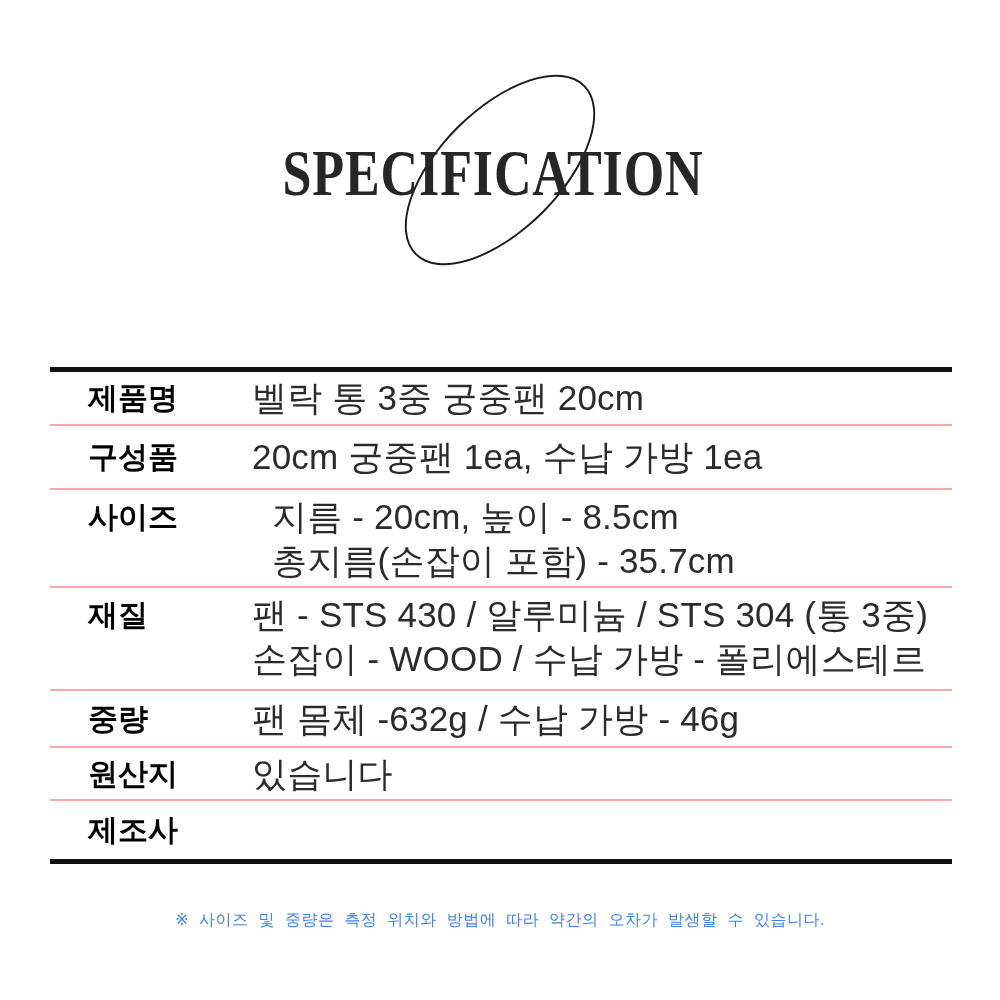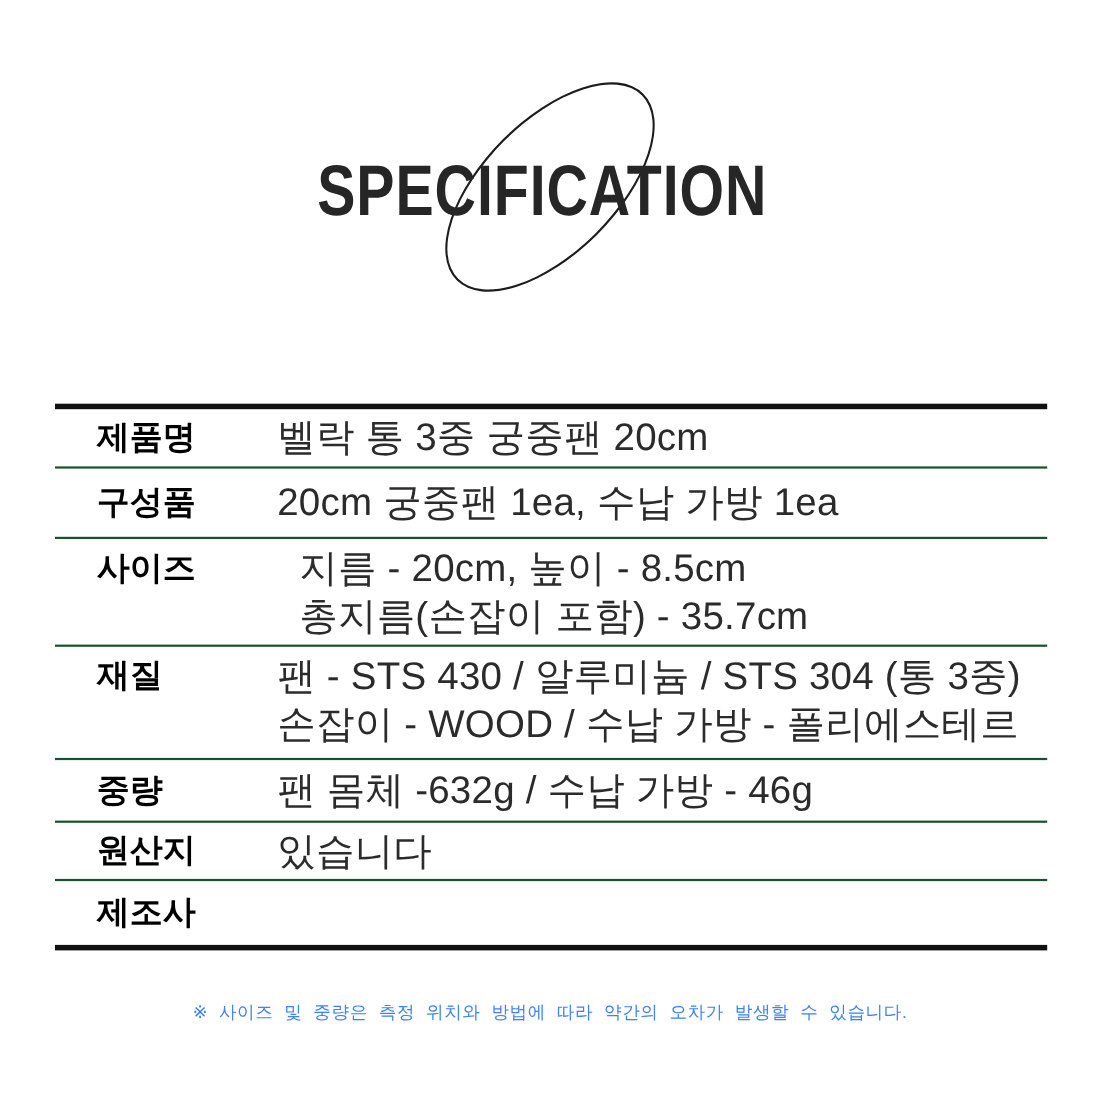--- a/index.html
+++ b/index.html
@@ -5,21 +5,21 @@
   * { margin: 0; padding: 0; box-sizing: border-box; }
   html, body { width: 1000px; height: 1000px; background: #ffffff; }
   body {
     font-family: "Liberation Sans", "DejaVu Sans", sans-serif;
     color: #111111;
     overflow: hidden;
   }
   .page { width: 1000px; height: 1000px; background: #ffffff; position: relative; }
 
   
-  .hero { position: relative; width: 986px; height: 367px; }
+  .hero { position: relative; width: 986px; height: 367px; font-family: Liberation Serif, serif; }
   .ellipse {
     position: absolute;
     left: 439px; top: 50px;
     width: 122px; height: 240px;
     border: 2px solid #1c1c1c;
     border-radius: 50%;
     transform: rotate(45deg);
     z-index: 0;
     background: transparent;
   }
@@ -40,21 +40,21 @@
 
   
   .spec-table {
     margin: 0 48px 0 50px;
     border-top: 5px solid #111;
     border-bottom: 5px solid #111;
   }
   .row {
     display: flex;
     align-items: center;
-    border-bottom: 2px solid #14532d;
+    border-bottom: 2px solid #fca5a5;
   }
   .row:last-child { border-bottom: none; }
   .row.multi { align-items: flex-start; padding-top: 5px; }
   .row.r1 { min-height: 54px; }
   .row.r2 { min-height: 64px; }
   .row.r3 { min-height: 98px; gap: 20px; }
   .row.r4 { min-height: 103px; }
   .row.r5 { min-height: 57px; }
   .row.r6 { min-height: 53px; }
   .row.r7 { min-height: 58px; gap: 36px; }

